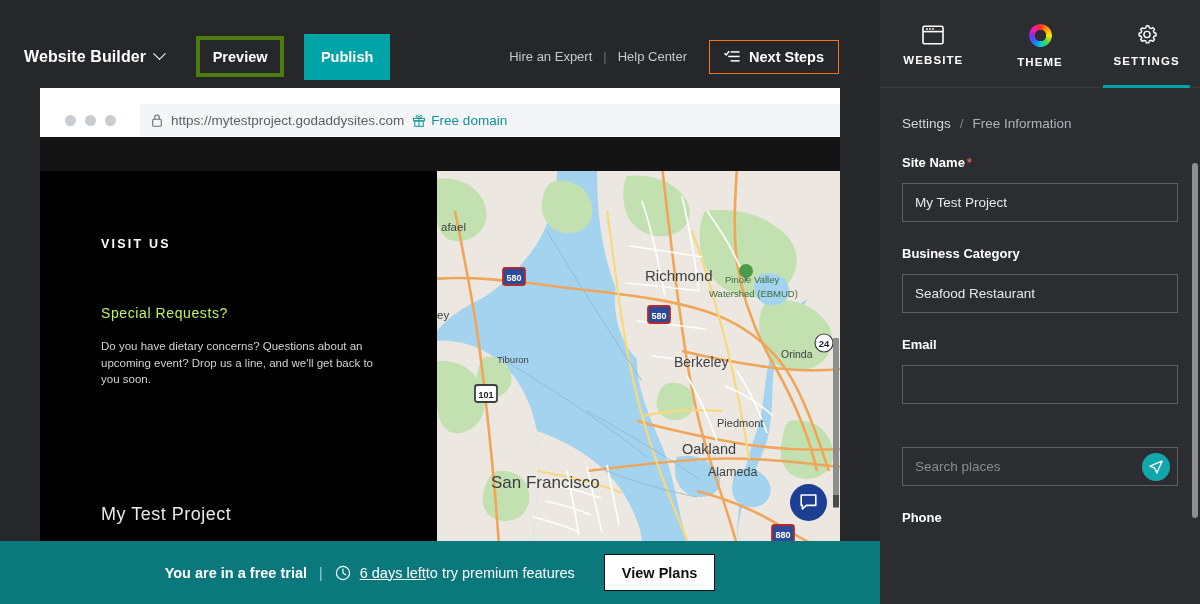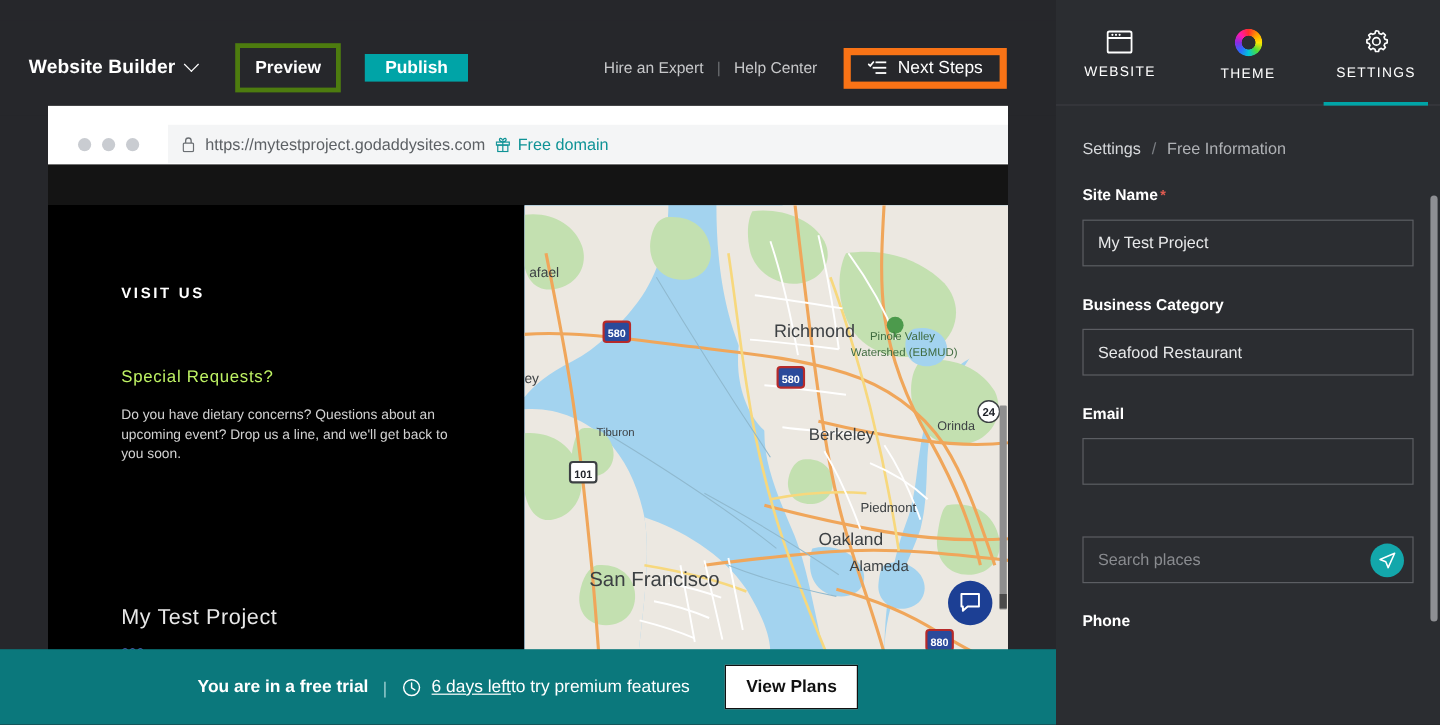--- a/index.html
+++ b/index.html
@@ -35,38 +35,38 @@
     margin-left: 32px;
     width: 88px; height: 41px;
     border: 4px solid #4d7c0f; background: transparent;
     color: #ffffff; font-size: 14.5px; font-weight: 700;
     font-family: "Liberation Sans", sans-serif;
     display: flex; align-items: center; justify-content: center;
     cursor: pointer;
   }
   .btn-publish {
     margin-left: 20px;
-    width: 86px; height: 23px;
+    width: 86px; height: 46px;
     background: #00a4a7; border: none;
     color: #ffffff; font-size: 14.5px; font-weight: 700;
     font-family: "Liberation Sans", sans-serif;
     display: flex; align-items: center; justify-content: center;
     cursor: pointer;
   }
   .toolbar-right {
     margin-left: auto; margin-right: 41px;
     display: flex; align-items: center;
   }
   .tlink { color: #c7c8ca; font-size: 13px; cursor: pointer; }
   .tsep { color: #6d6f73; margin: 0 11px; font-size: 13px; }
   .btn-next {
     margin-left: 22px;
     height: 34px; padding: 0 14px;
-    border: 6px solid #f97316; background: transparent;
-    color: #ffffff; font-size: 14.5px; font-weight: 400;
+    border: 1px solid #f97316; background: transparent;
+    color: #ffffff; font-size: 14.5px; font-weight: 700;
     display: flex; align-items: center; gap: 9px; cursor: pointer;
   }
 
   
   .frame { position: absolute; left: 40px; top: 88px; width: 800px; height: 457px; background: #000; overflow: hidden; }
   .urlbar {
     position: absolute; left: 0; top: 0; width: 800px; height: 64px;
     background: #ffffff; display: flex; align-items: center;
   }
   .dots { display: flex; gap: 9px; margin-left: 25px; }
@@ -123,21 +123,21 @@
     display: flex; align-items: center; justify-content: center; cursor: pointer;
   }
 
   
   .panel { position: absolute; right: 0; top: 0; width: 320px; height: 604px; background: #2b2d31; }
   .panel-tabs { display: flex; height: 88px; border-bottom: 1px solid #3b3d42; }
   .ptab {
     flex: 1; display: flex; flex-direction: column; align-items: center; justify-content: center;
     gap: 9px; color: #ffffff; cursor: pointer; position: relative; padding-top: 4px;
   }
-  .ptab span.lbl { font-size: 11.5px; font-weight: 400; letter-spacing: 1.1px; }
+  .ptab span.lbl { font-size: 11.5px; font-weight: 700; letter-spacing: 1.1px; }
   .ptab.active::after {
     content: ""; position: absolute; left: 10px; right: 10px; bottom: -1px;
     height: 3px; background: #00a4a7;
   }
   .wheel {
     width: 23px; height: 23px; border-radius: 50%;
     background: conic-gradient(#ff2d2d,#ff9b00,#ffe600,#4ddb3a,#00c7d6,#2b6bff,#8a2be2,#ff18a8,#ff2d2d);
     -webkit-mask: radial-gradient(circle, transparent 5.5px, #000 6px);
             mask: radial-gradient(circle, transparent 5.5px, #000 6px);
   }

